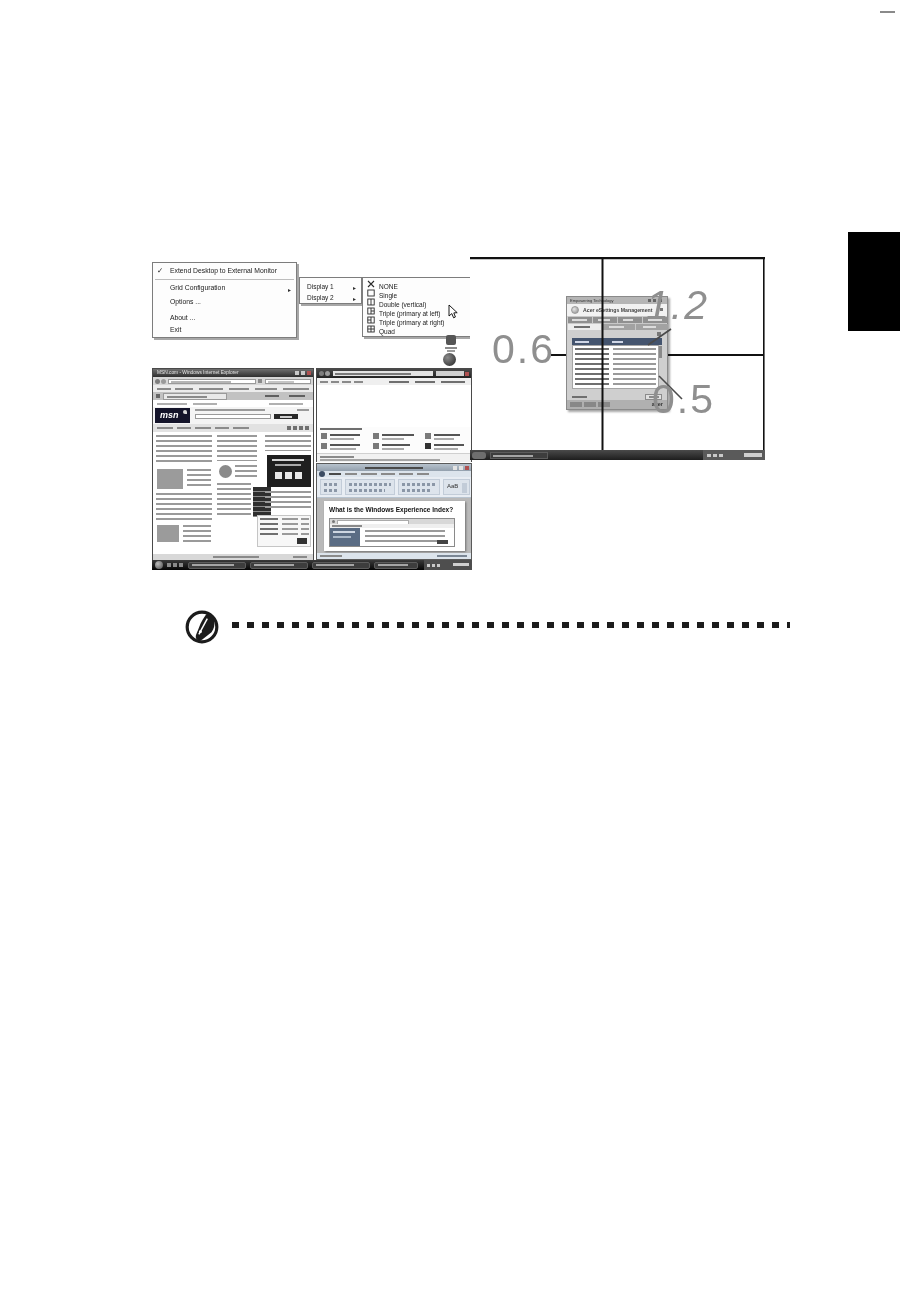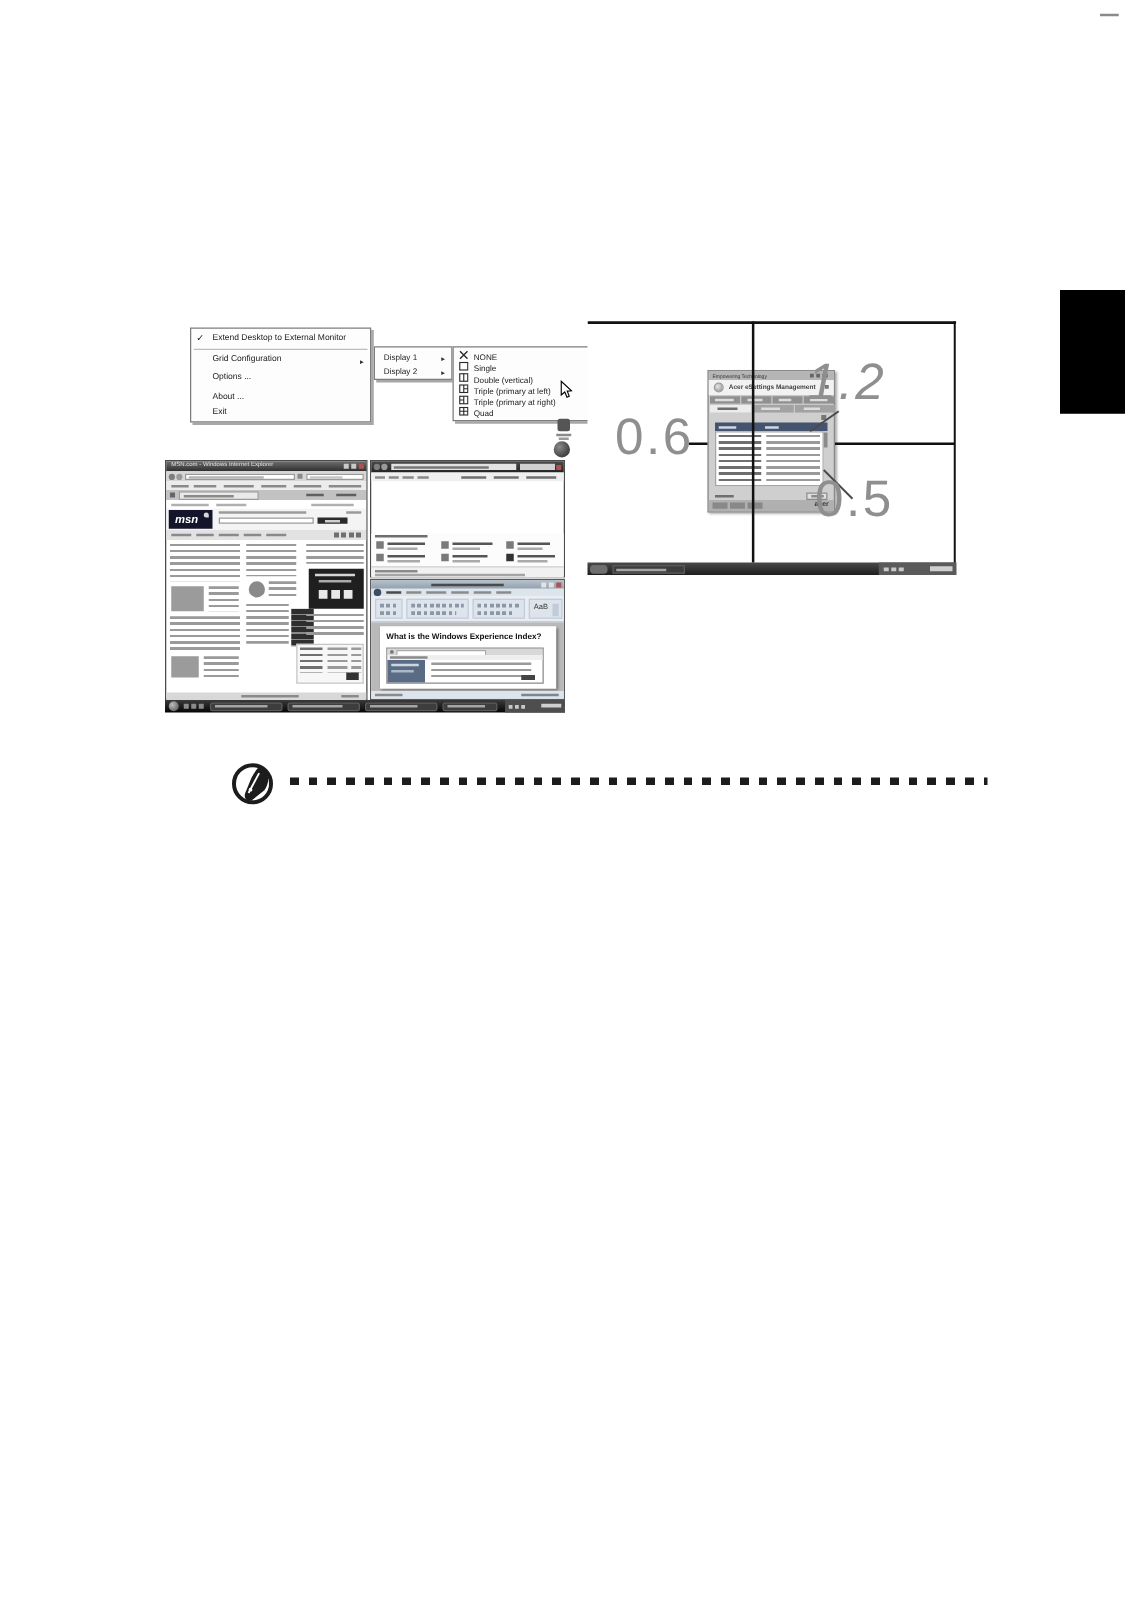--- a/index.html
+++ b/index.html
@@ -216,21 +216,21 @@
       <path d="M198,98 H294" stroke="#111" stroke-width="2"></path>
       <path d="M178,88 L201,72" stroke="#4a4a4a" stroke-width="1.6"></path>
       <path d="M189,119 L212,142" stroke="#4a4a4a" stroke-width="1.6"></path>
     </svg>
 
     <div class="q-label" style="left:22px;top:72px;">0.6</div>
     <div class="q-label" style="left:176px;top:28px;font-style:italic;">1.2</div>
     <div class="q-label" style="left:182px;top:122px;">0.5</div>
   </div>
 
-  <div class="abs" style="left:132px;top:368px;width:370px;height:202px;">
+  <div class="abs" style="left:152px;top:368px;width:370px;height:202px;">
 
     <div class="win" style="left:0;top:0;width:162px;height:192px;">
       <div class="tbar-dark" style="height:8px;">
         <span class="abs" style="left:4px;top:1px;font-size:4.8px;color:#e3e3e3;white-space:nowrap;">MSN.com - Windows Internet Explorer</span>
         <div class="ctl" style="right:14px;top:2px;width:4px;height:4px;"></div>
         <div class="ctl" style="right:8px;top:2px;width:4px;height:4px;"></div>
         <div class="ctl" style="right:2px;top:2px;width:4px;height:4px;background:#b05050;"></div>
       </div>
       <div class="abs" style="left:0;right:0;top:8px;height:8px;background:#d6d6d6;">
         <div class="abs" style="left:2px;top:1.5px;width:5px;height:5px;border-radius:50%;background:#7d7d7d;"></div>

